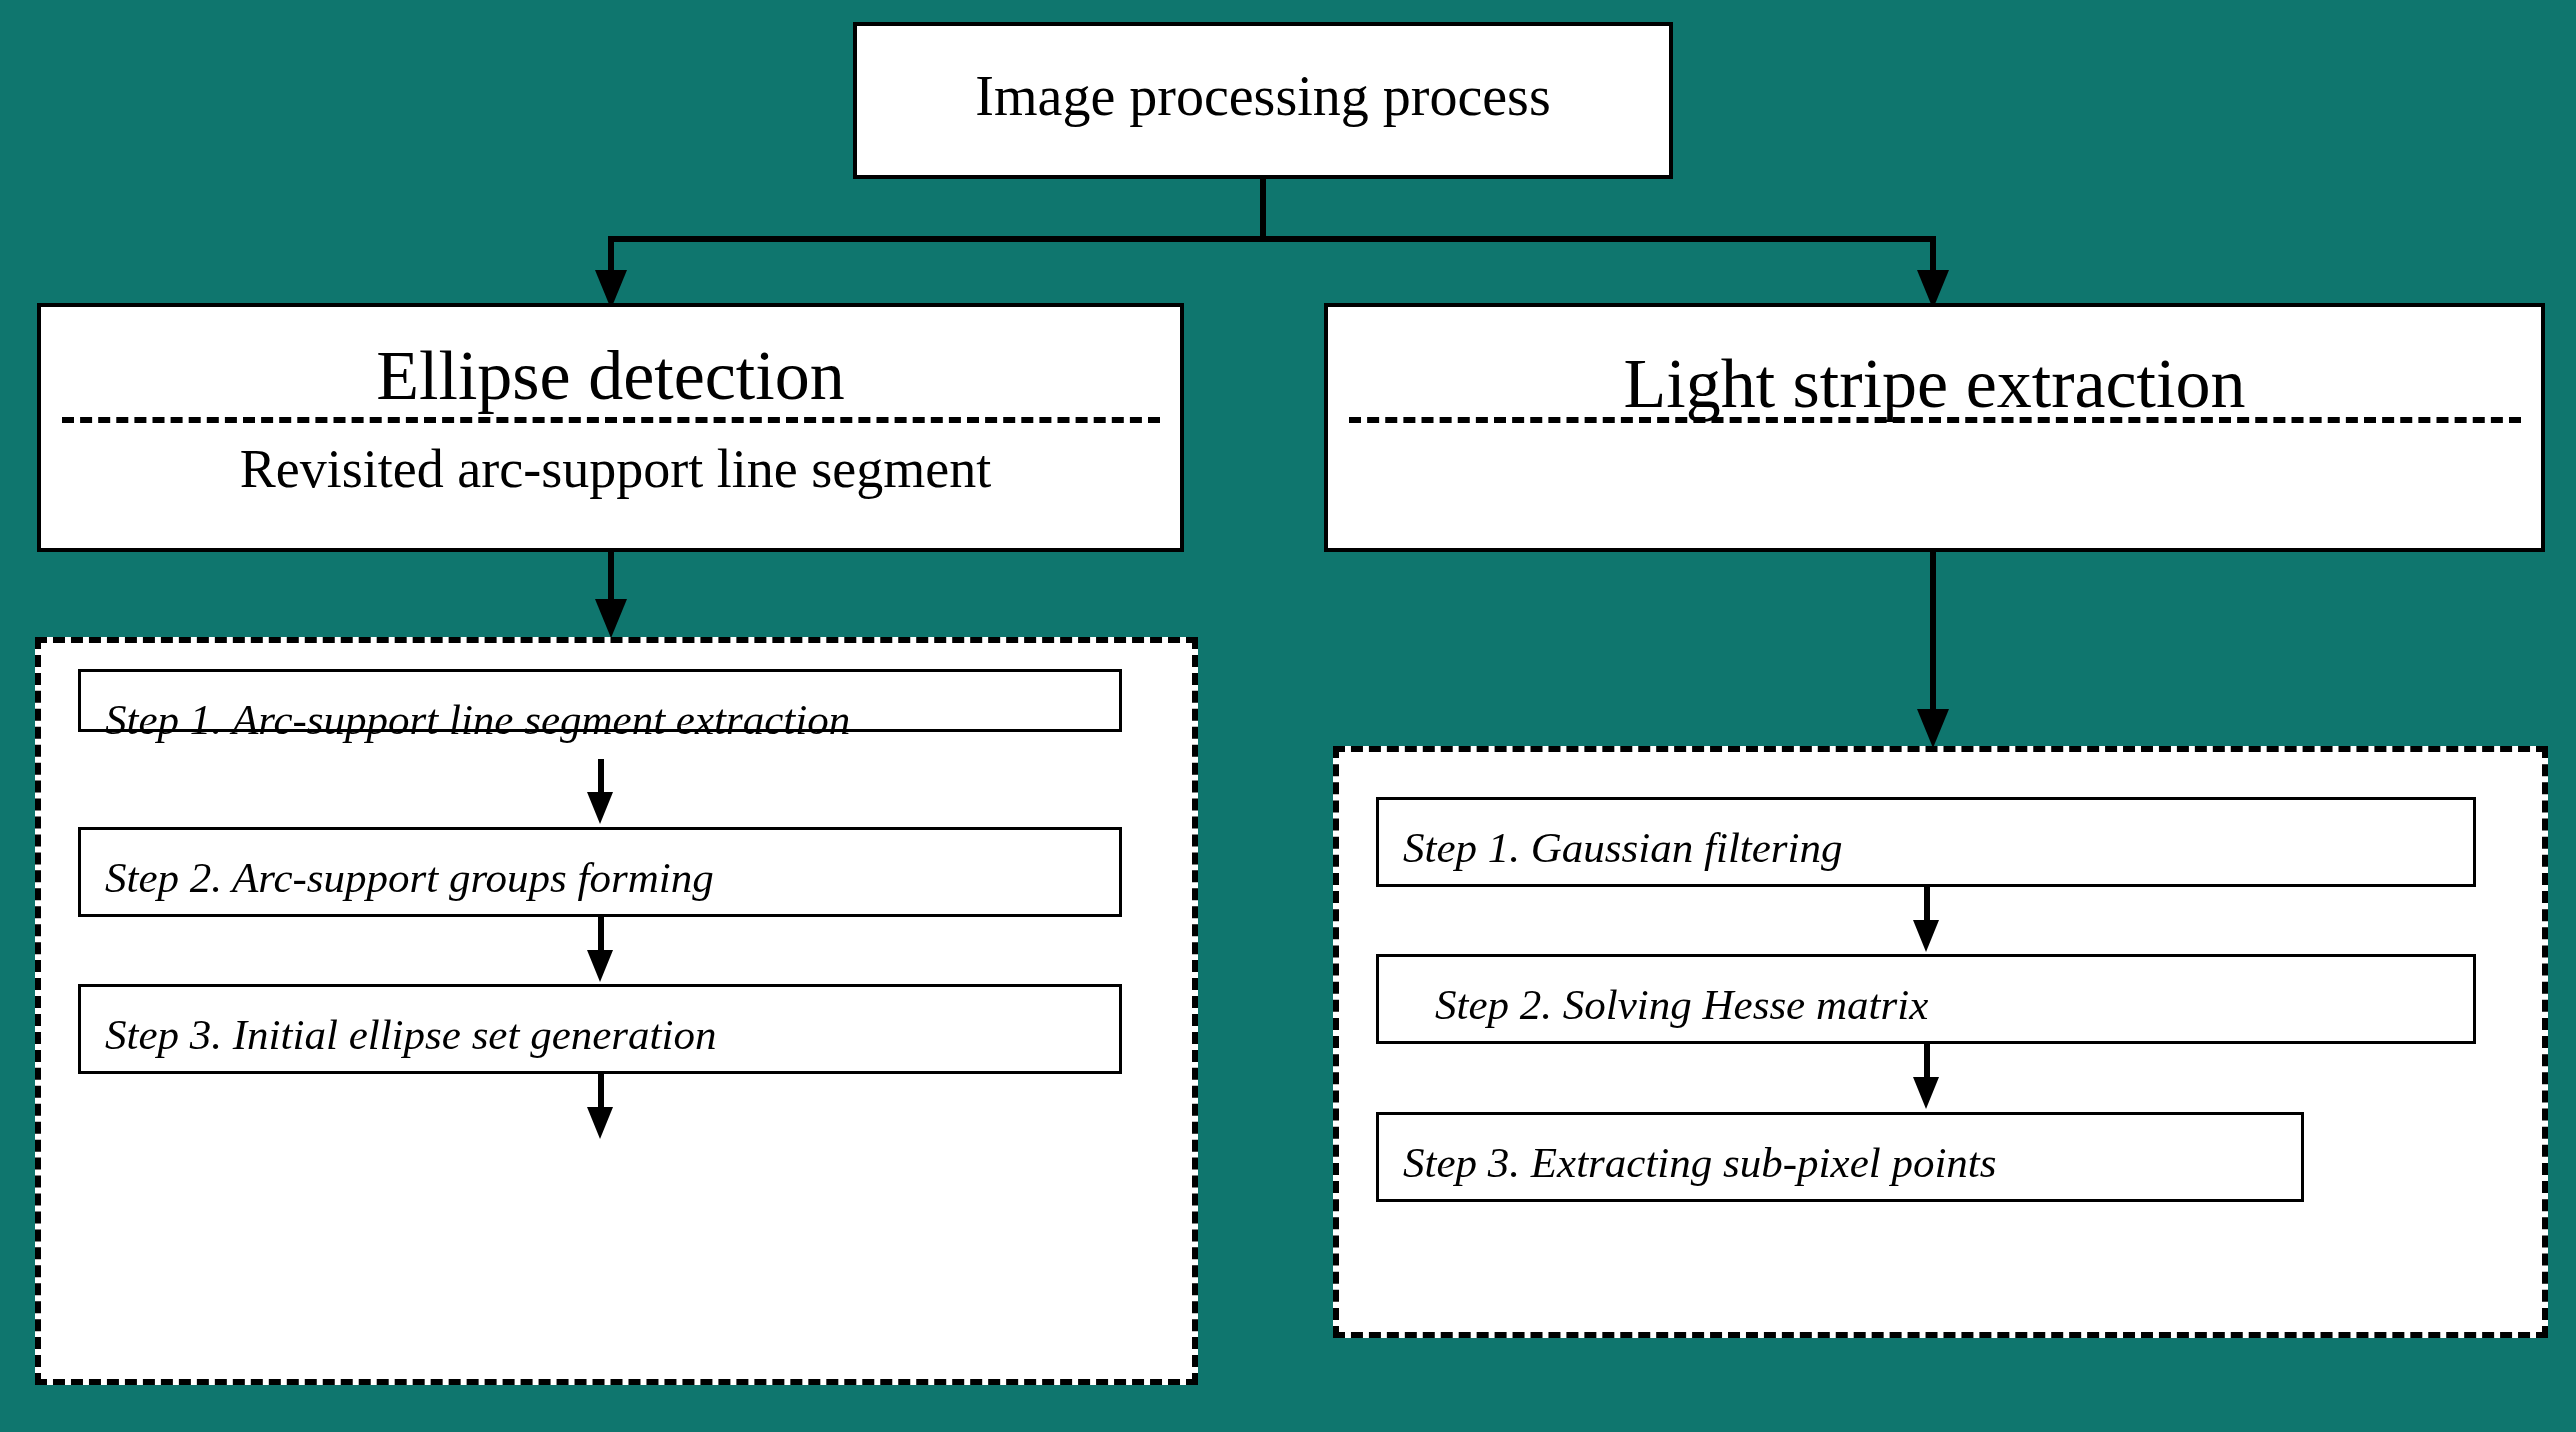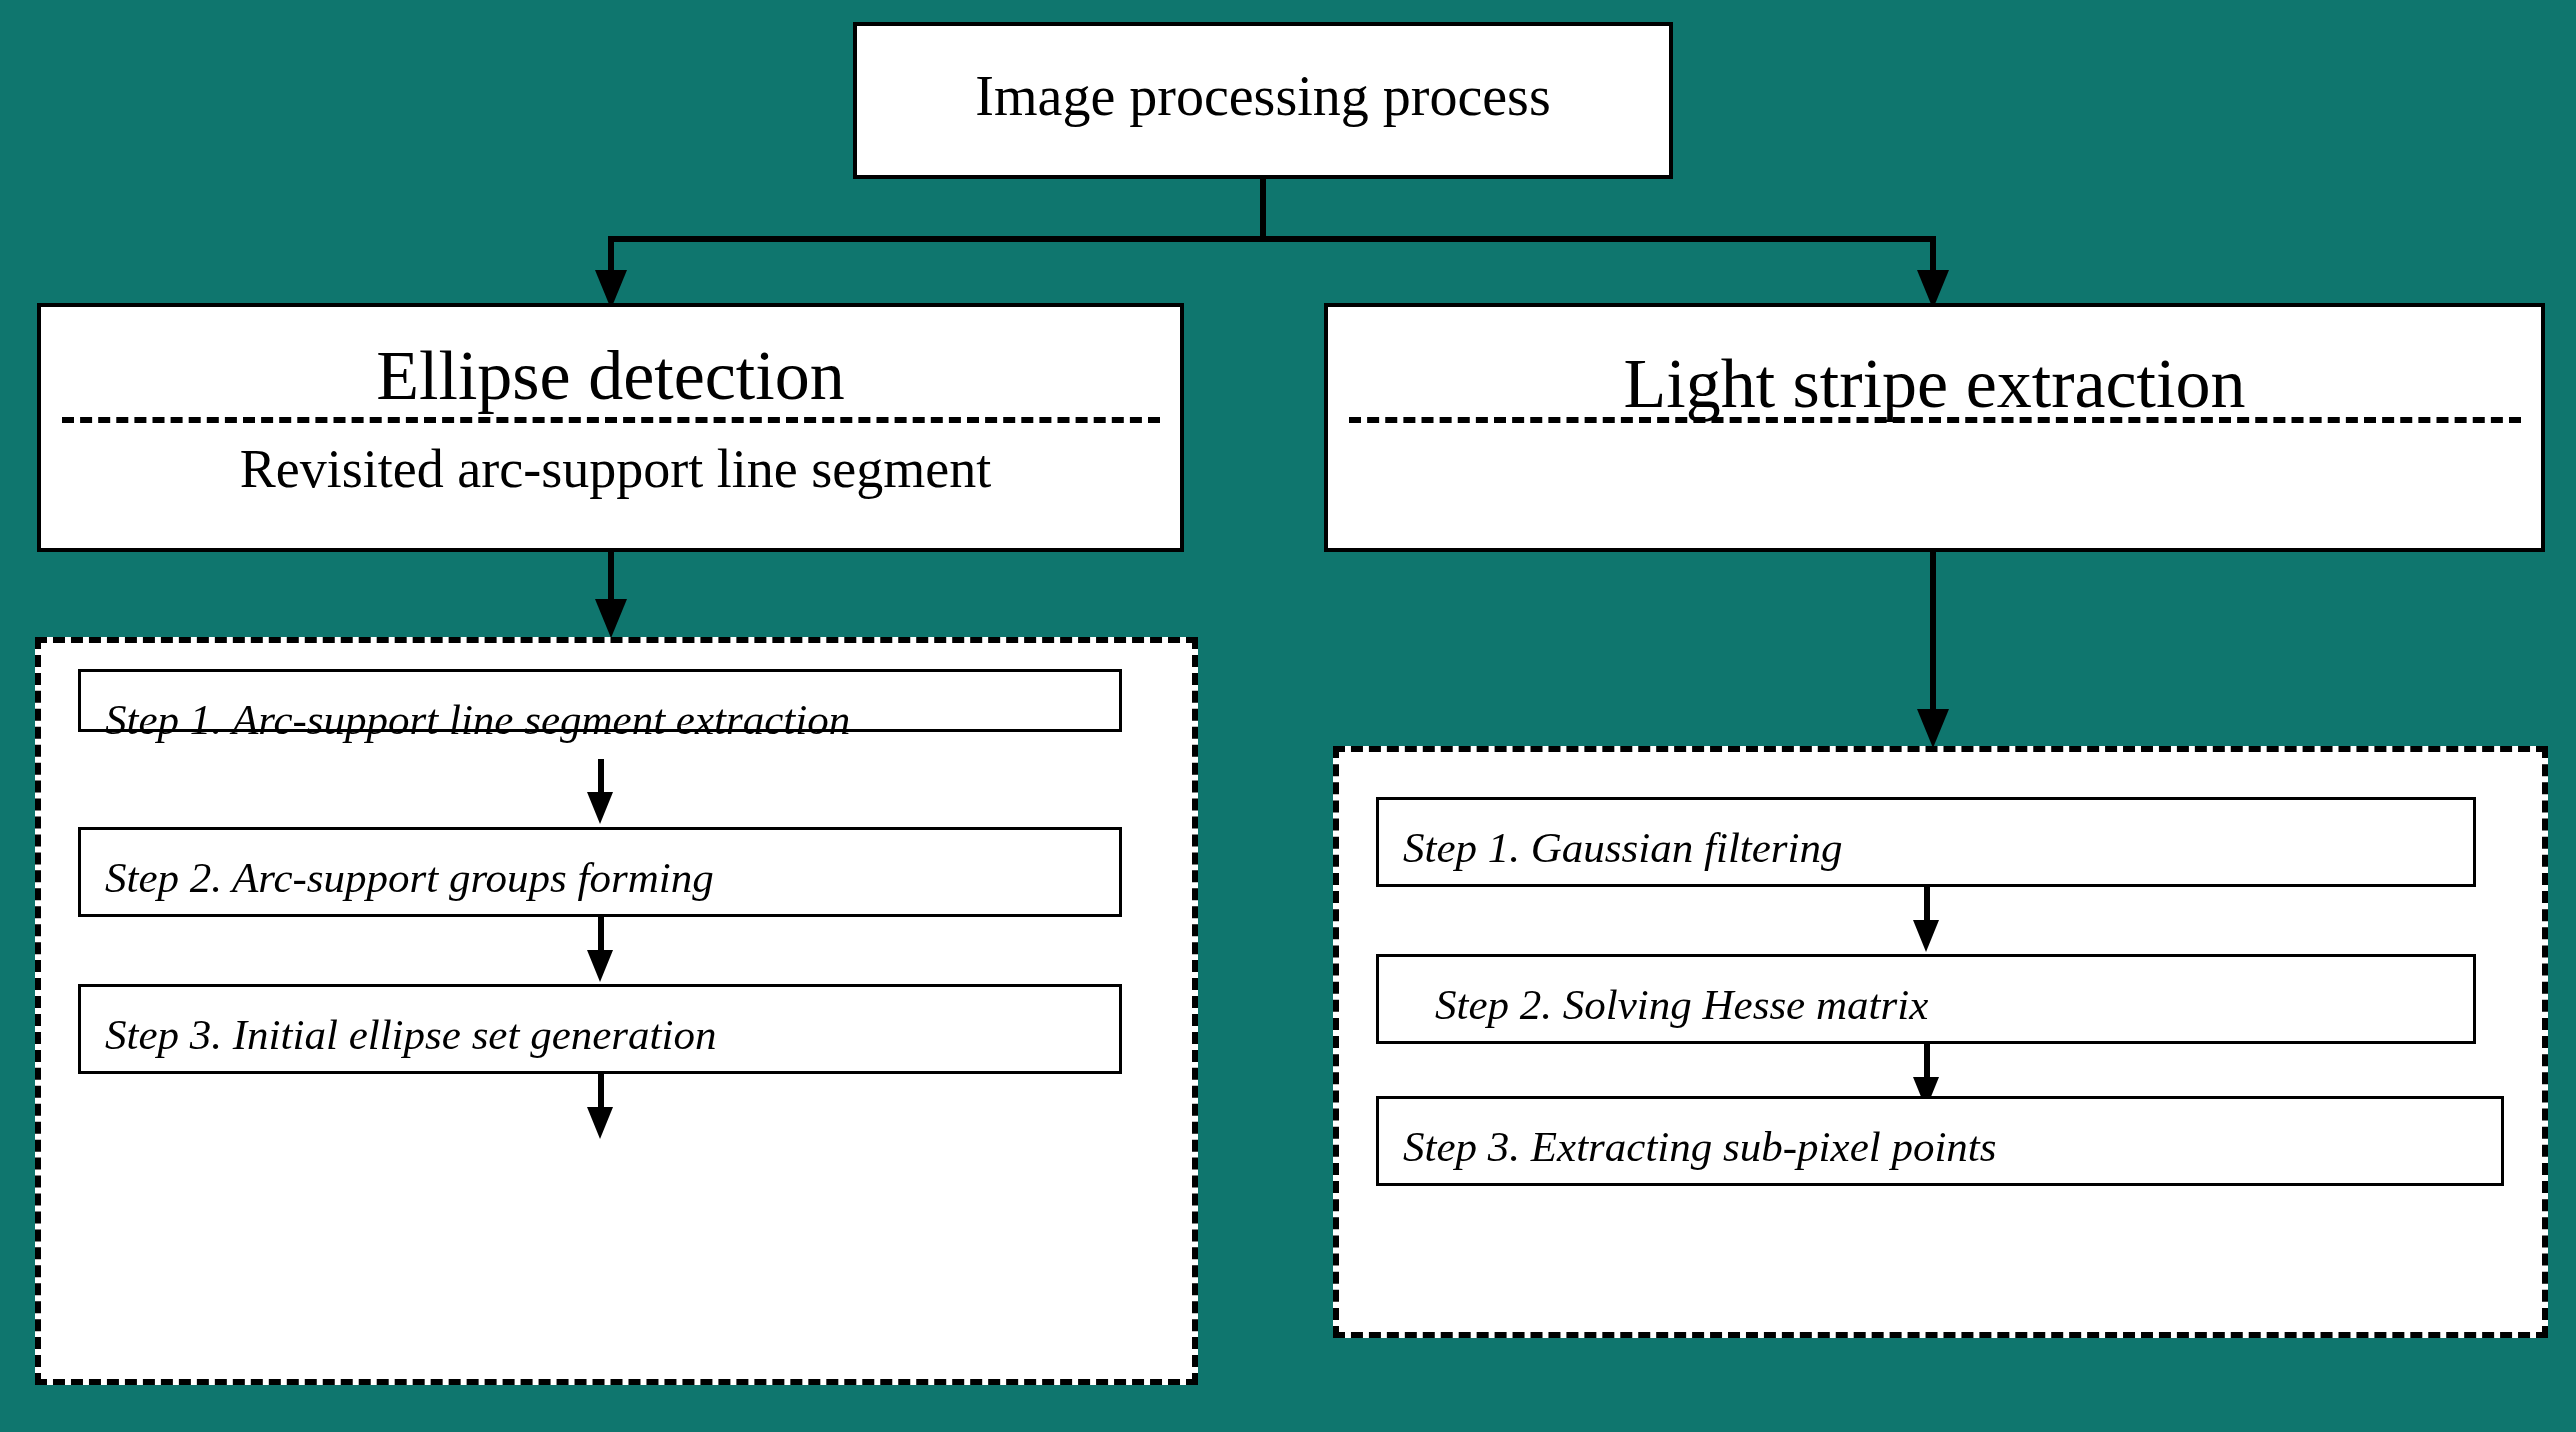--- a/index.html
+++ b/index.html
@@ -171,19 +171,19 @@
     </div>
     <div class="vline" style="left:585px; top:134px; height:41px;"></div>
     <div class="arrow-head-sm" style="left:574px; top:168px;"></div>
 
     <div class="box-inner" style="left:37px; top:202px; width:1100px; height:90px;">
       <div class="step-text" style="top:18.6px;margin-left:32px;">Step 2. Solving Hesse matrix</div>
     </div>
     <div class="vline" style="left:585px; top:292px; height:41px;"></div>
     <div class="arrow-head-sm" style="left:574px; top:325px;"></div>
 
-    <div class="box-inner" style="left:37px; top:344px; width:1128px; height:90px;padding-left:41px;">
+    <div class="box-inner" style="left:37px; top:360px; width:928px; height:90px;padding-left:41px;">
       <div class="step-text" style="top:18.6px;">Step 3. Extracting sub-pixel points</div>
     </div>
   </div>
 
 </div>
 
 
 </body></html>

